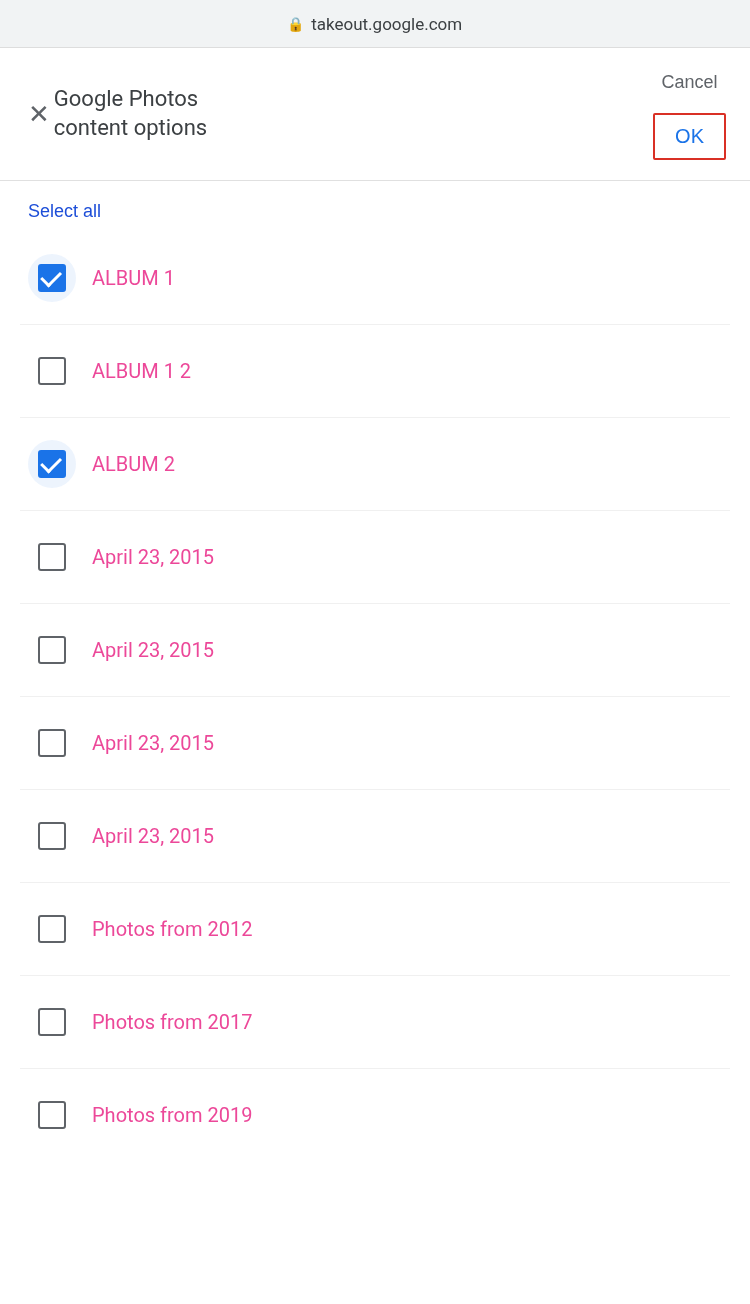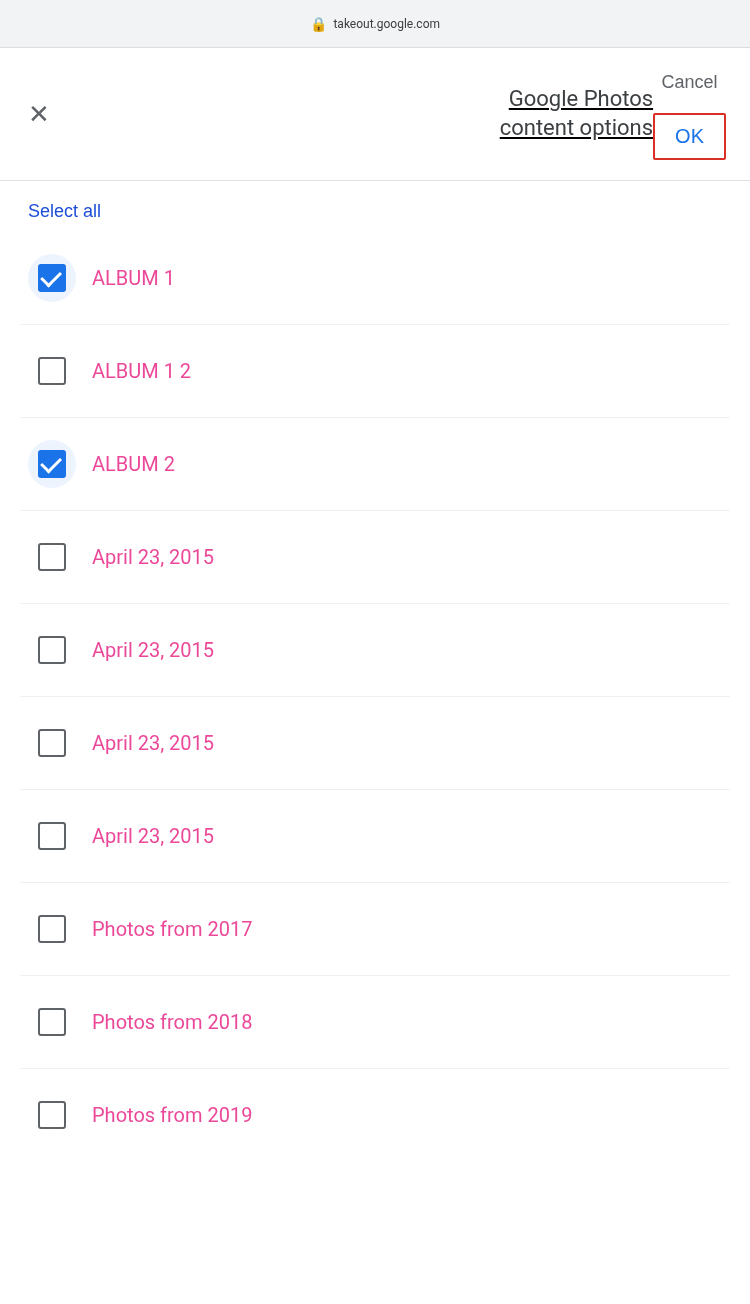--- a/index.html
+++ b/index.html
@@ -21,21 +21,21 @@
       height: 48px;
       background: #f1f3f4;
       display: flex;
       align-items: center;
       justify-content: center;
       gap: 6px;
       border-bottom: 1px solid #ddd;
     }
 
     .address-bar-text {
-      font-size: 12px;
+      font-size: 17px;
       color: #3c4043;
       text-align: right;
     }
 
     .lock-icon {
       color: #3c4043;
       font-size: 14px;
     }
 
     
@@ -66,23 +66,22 @@
       font-size: 26px;
       color: #5f6368;
       cursor: pointer;
       background: none;
       border: none;
       padding: 4px;
       line-height: 1;
     }
 
     .header-title {
-      text-align: right;
+      text-align: left;
       flex: 1;
-      text-decoration: underline;
     }
 
     .header-title-text {
       font-size: 22px;
       color: #3c4043;
       font-weight: 400;
       line-height: 1.3;
     }
 
     .header-actions {
@@ -263,29 +262,29 @@
       <div class="list-item">
         <div class="checkbox-wrapper">
           <div class="checkbox"></div>
         </div>
         <span class="item-label">April 23, 2015</span>
       </div>
       <div class="list-item">
         <div class="checkbox-wrapper">
           <div class="checkbox"></div>
         </div>
+        <span class="item-label">Photos from 2012</span>
+      </div>
+      <div class="list-item">
+        <div class="checkbox-wrapper">
+          <div class="checkbox"></div>
+        </div>
         <span class="item-label">Photos from 2017</span>
       </div>
       <div class="list-item">
         <div class="checkbox-wrapper">
           <div class="checkbox"></div>
         </div>
-        <span class="item-label">Photos from 2018</span>
-      </div>
-      <div class="list-item">
-        <div class="checkbox-wrapper">
-          <div class="checkbox"></div>
-        </div>
         <span class="item-label">Photos from 2019</span>
       </div>
     </div>
 
 </div>
 
 </body></html>

